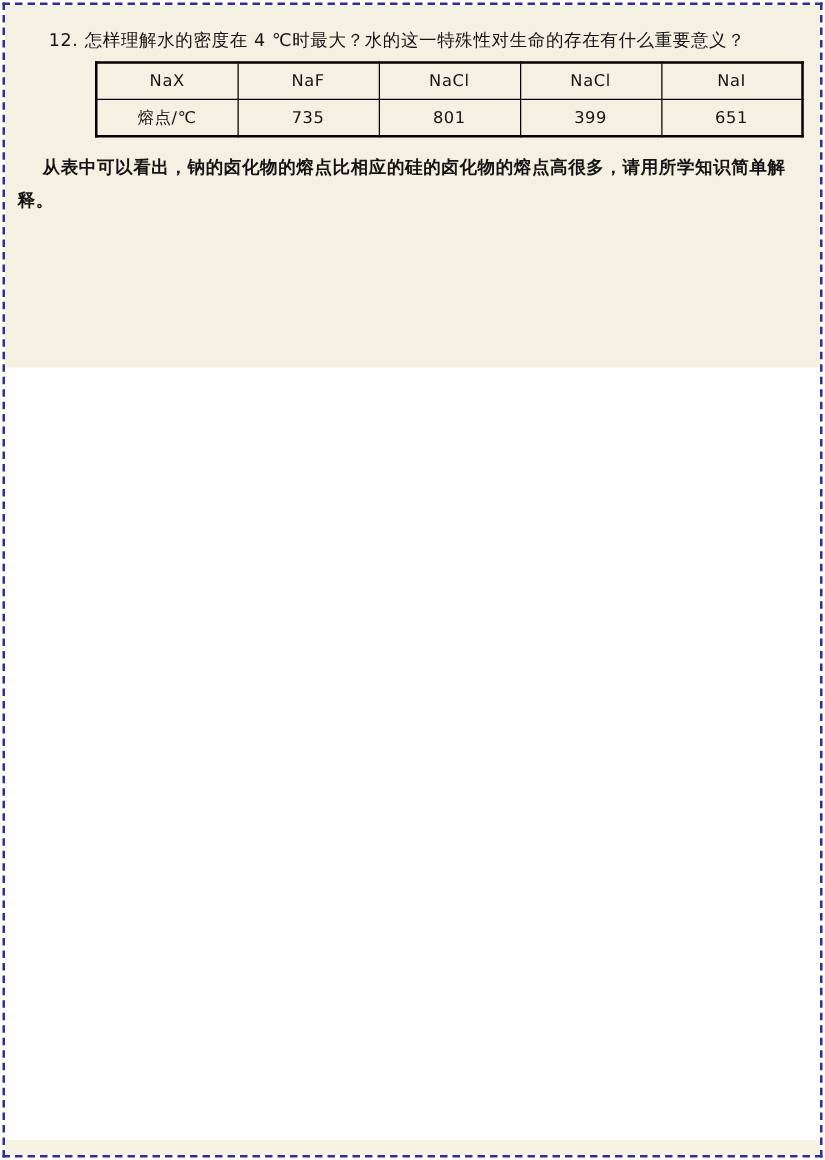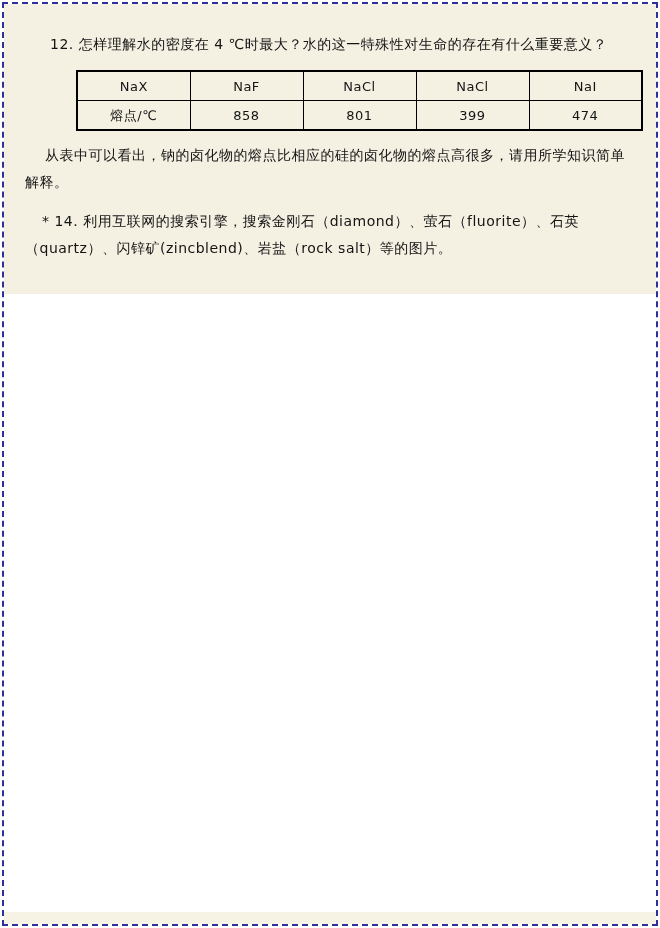--- a/index.html
+++ b/index.html
@@ -24,26 +24,26 @@
     box-sizing: border-box;
     width: 100%;
     height: 290px;
     background: #f4f0e2;
     padding: 15px 9px 0 9px;
     color: #141414;
     font-size: 14px;
     line-height: 27px;
   }
   .paper p {
-    margin: 12px;
+    margin: 1px;
     padding: 0;
     letter-spacing: 0.5px;
   }
   .indent-num  { text-indent: 25px; }
-  .indent-note { text-indent: 20px; }
+  .indent-note { text-indent: 20px; font-weight: bold; }
   .indent-star { text-indent: 17px; }
   .tables-wrap {
     margin: 2px 0 0 33px;
     width: 624px;
     padding-left: 30px;
   }
   table.mp {
     table-layout: fixed;
     width: 567px;
     border-collapse: collapse;
@@ -85,31 +85,30 @@
         <tbody>
             <tr>
           <td>NaX</td>
           <td>NaF</td>
           <td>NaCl</td>
           <td>NaCl</td>
           <td>NaI</td>
         </tr>
         <tr>
           <td>熔点/℃</td>
-          <td>858</td>
+          <td>735</td>
           <td>801</td>
           <td>399</td>
-          <td>474</td>
+          <td>651</td>
         </tr>
       </tbody>
         </table>
 
 
     </div>
 
     <p class="indent-note" style="margin-top: 11px;">从表中可以看出，钠的卤化物的熔点比相应的硅的卤化物的熔点高很多，请用所学知识简单解释。</p>
 
-    <p class="indent-star">* 14. 利用互联网的搜索引擎，搜索金刚石（diamond）、萤石（fluorite）、石英（quartz）、闪锌矿(zincblend)、岩盐（rock salt）等的图片。</p>
 
   </div>
 
   <div class="bottom-strip"></div>
 </div>
 
 </body></html>

